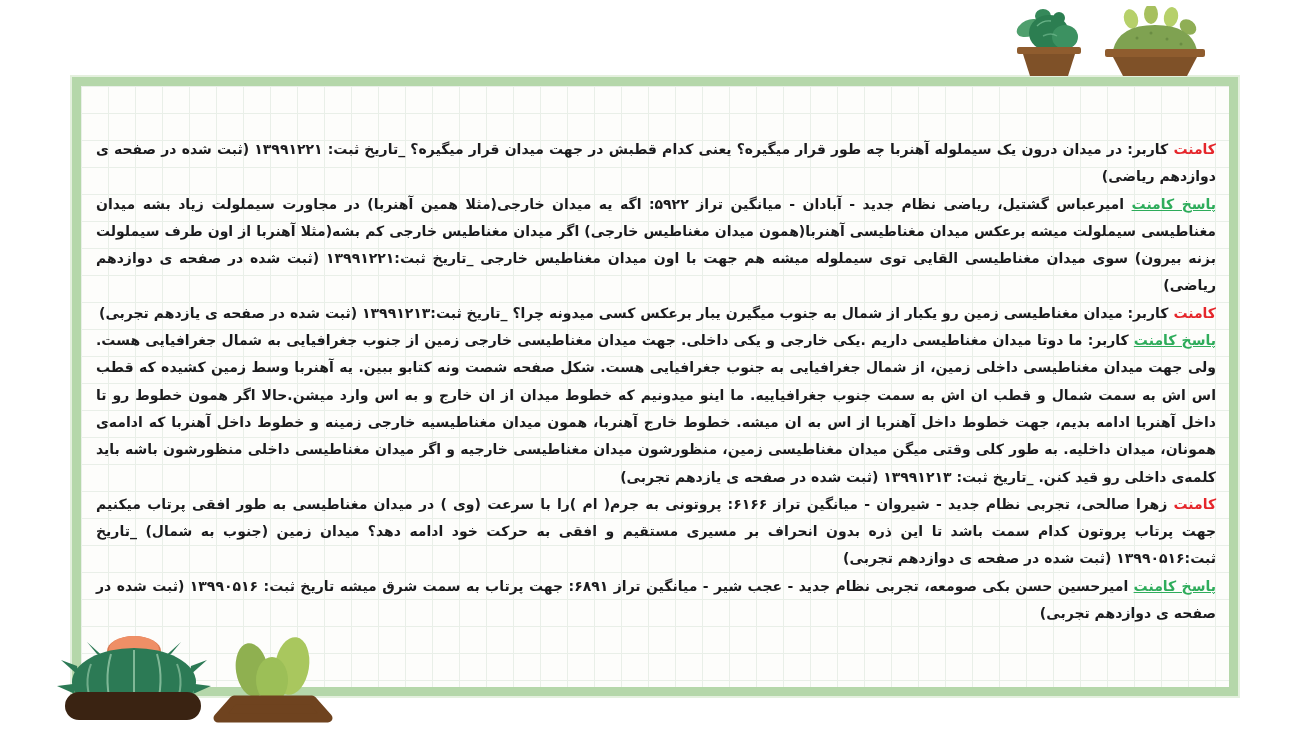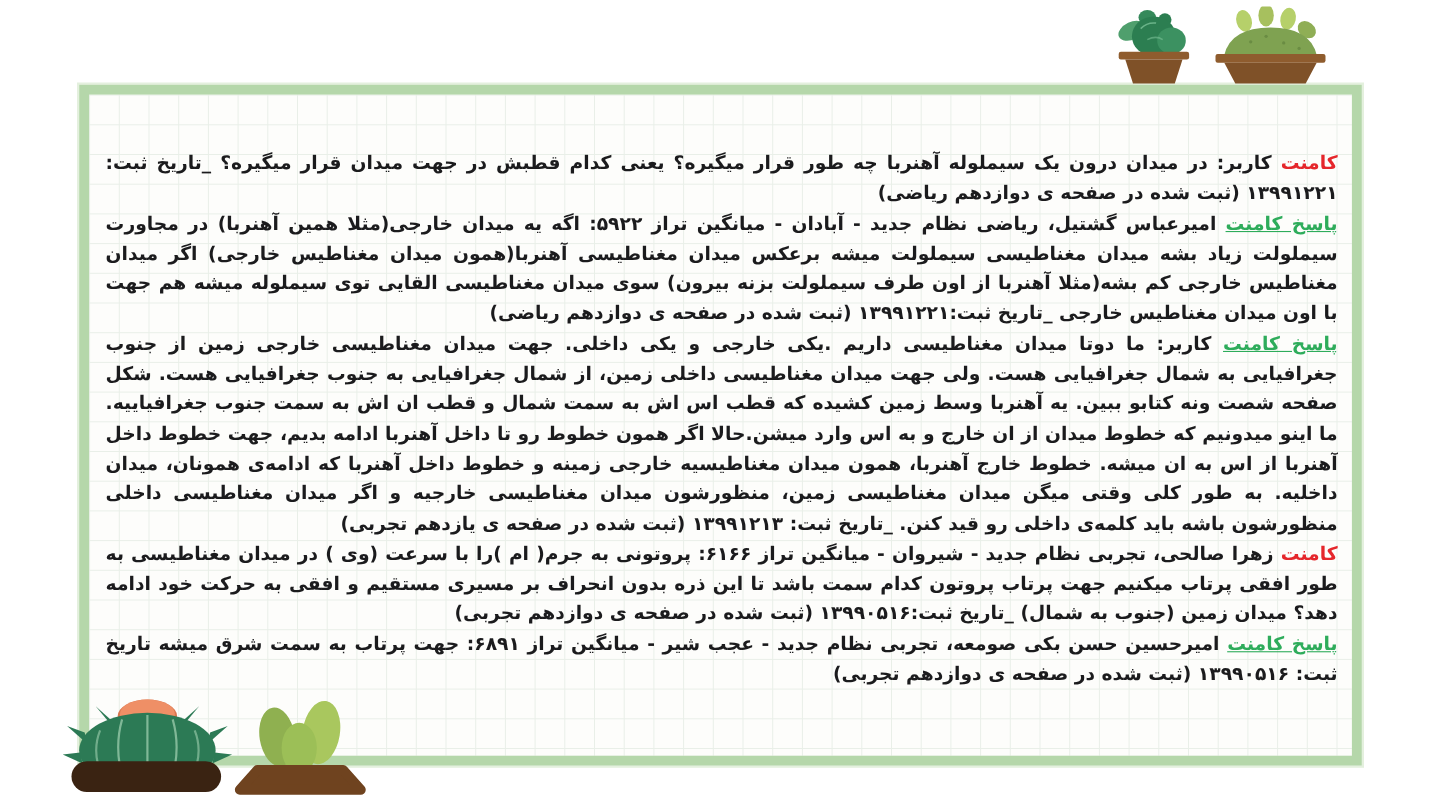--- a/index.html
+++ b/index.html
@@ -24,40 +24,41 @@
       linear-gradient(to bottom, var(--grid-c) 1px, transparent 1px) 0 0/27px 27px,
       #fdfdfb;
   }
   .content{
     position:absolute;left:81px;top:86px;width:1148px;height:601px;
     padding:50px 13px 0 15px;
     direction:rtl;
     text-align:justify;
     color:var(--body-c);
     font-weight:700;
-    font-size:17px;
+    font-size:14px;
     line-height:27.3px;
   }
   .content p{margin:0;}
   .comment-para .label{color:var(--comment-c);}
   .reply-para .label{color:var(--reply-c);text-decoration:underline;}
   .deco{position:absolute;pointer-events:none;}
   .deco-top-right{left:985px;top:6px;width:235px;height:74px;}
   .deco-bottom-left{left:55px;top:618px;width:370px;height:112px;}
 </style>
 </head>
 <body>
 
 <div class="page">
 
   <div class="frame"></div>
 
   <div class="content">
     <p class="comment-para"><span class="label">کامنت</span> <span>کاربر: در میدان درون یک سیملوله آهنربا چه طور قرار میگیره؟ یعنی کدام قطبش در جهت میدان قرار میگیره؟ _تاریخ ثبت: ۱۳۹۹۱۲۲۱ (ثبت شده در صفحه ی دوازدهم ریاضی)</span></p>
     <p class="reply-para"><span class="label">پاسخ کامنت</span> <span>امیرعباس گشتیل، ریاضی نظام جدید -  آبادان - میانگین تراز ۵۹۲۲: اگه یه میدان خارجی(مثلا همین آهنربا) در مجاورت سیملولت زیاد بشه میدان مغناطیسی سیملولت میشه برعکس میدان مغناطیسی آهنربا(همون میدان مغناطیس خارجی) اگر میدان مغناطیس خارجی کم بشه(مثلا آهنربا از اون طرف سیملولت بزنه بیرون) سوی میدان مغناطیسی القایی توی سیملوله میشه هم جهت با اون میدان مغناطیس خارجی _تاریخ ثبت:۱۳۹۹۱۲۲۱ (ثبت شده در صفحه ی دوازدهم ریاضی)</span></p>
+    <p class="comment-para"><span class="label">کامنت</span> <span>کاربر: میدان مغناطیسی زمین رو یکبار از شمال به جنوب میگیرن یبار برعکس کسی میدونه چرا؟ _تاریخ ثبت:۱۳۹۹۱۲۱۳ (ثبت شده در صفحه ی یازدهم تجربی)</span></p>
     <p class="reply-para"><span class="label">پاسخ کامنت</span> <span>کاربر: ما دوتا میدان مغناطیسی داریم .یکی خارجی و یکی داخلی. جهت میدان مغناطیسی خارجی زمین از جنوب جغرافیایی به شمال جغرافیایی هست. ولی جهت میدان مغناطیسی داخلی زمین، از شمال جغرافیایی به جنوب جغرافیایی هست. شکل صفحه شصت ونه کتابو ببین. یه آهنربا وسط زمین کشیده که قطب اس اش به سمت شمال و قطب ان اش به سمت جنوب جغرافیاییه. ما اینو میدونیم که خطوط میدان از ان خارج و به اس وارد میشن.حالا اگر همون خطوط رو تا داخل آهنربا ادامه بدیم، جهت خطوط داخل آهنربا از اس به ان میشه. خطوط خارج آهنربا، همون میدان مغناطیسیه خارجی زمینه و خطوط داخل آهنربا که ادامه‌ی همونان، میدان داخلیه. به طور کلی وقتی میگن میدان مغناطیسی زمین، منظورشون میدان مغناطیسی خارجیه و اگر میدان مغناطیسی داخلی منظورشون باشه باید کلمه‌ی داخلی رو قید کنن. _تاریخ ثبت: ۱۳۹۹۱۲۱۳ (ثبت شده در صفحه ی یازدهم تجربی)</span></p>
     <p class="comment-para"><span class="label">کامنت</span> <span>زهرا صالحی، تجربی نظام جدید -  شیروان - میانگین تراز ۶۱۶۶: پروتونی به جرم( ام )را با سرعت (وی ) در میدان مغناطیسی به طور افقی پرتاب میکنیم جهت پرتاب پروتون کدام سمت باشد تا این ذره بدون انحراف بر مسیری مستقیم و افقی به حرکت خود ادامه دهد؟ میدان زمین (جنوب به شمال) _تاریخ ثبت:۱۳۹۹۰۵۱۶ (ثبت شده در صفحه ی دوازدهم تجربی)</span></p>
     <p class="reply-para"><span class="label">پاسخ کامنت</span> <span>امیرحسین حسن بکی صومعه، تجربی نظام جدید -   عجب شیر - میانگین تراز ۶۸۹۱: جهت پرتاب به سمت شرق میشه تاریخ ثبت: ۱۳۹۹۰۵۱۶ (ثبت شده در صفحه ی دوازدهم تجربی)</span></p>
   </div>
 
   <svg class="deco deco-top-right" viewBox="0 0 235 74" aria-hidden="true">
 
     <g>
       <ellipse cx="44" cy="22" rx="13" ry="8" fill="#4f9f6d" transform="rotate(-25 44 22)"></ellipse>
       <ellipse cx="58" cy="10" rx="8" ry="7" fill="#35895a"></ellipse>

